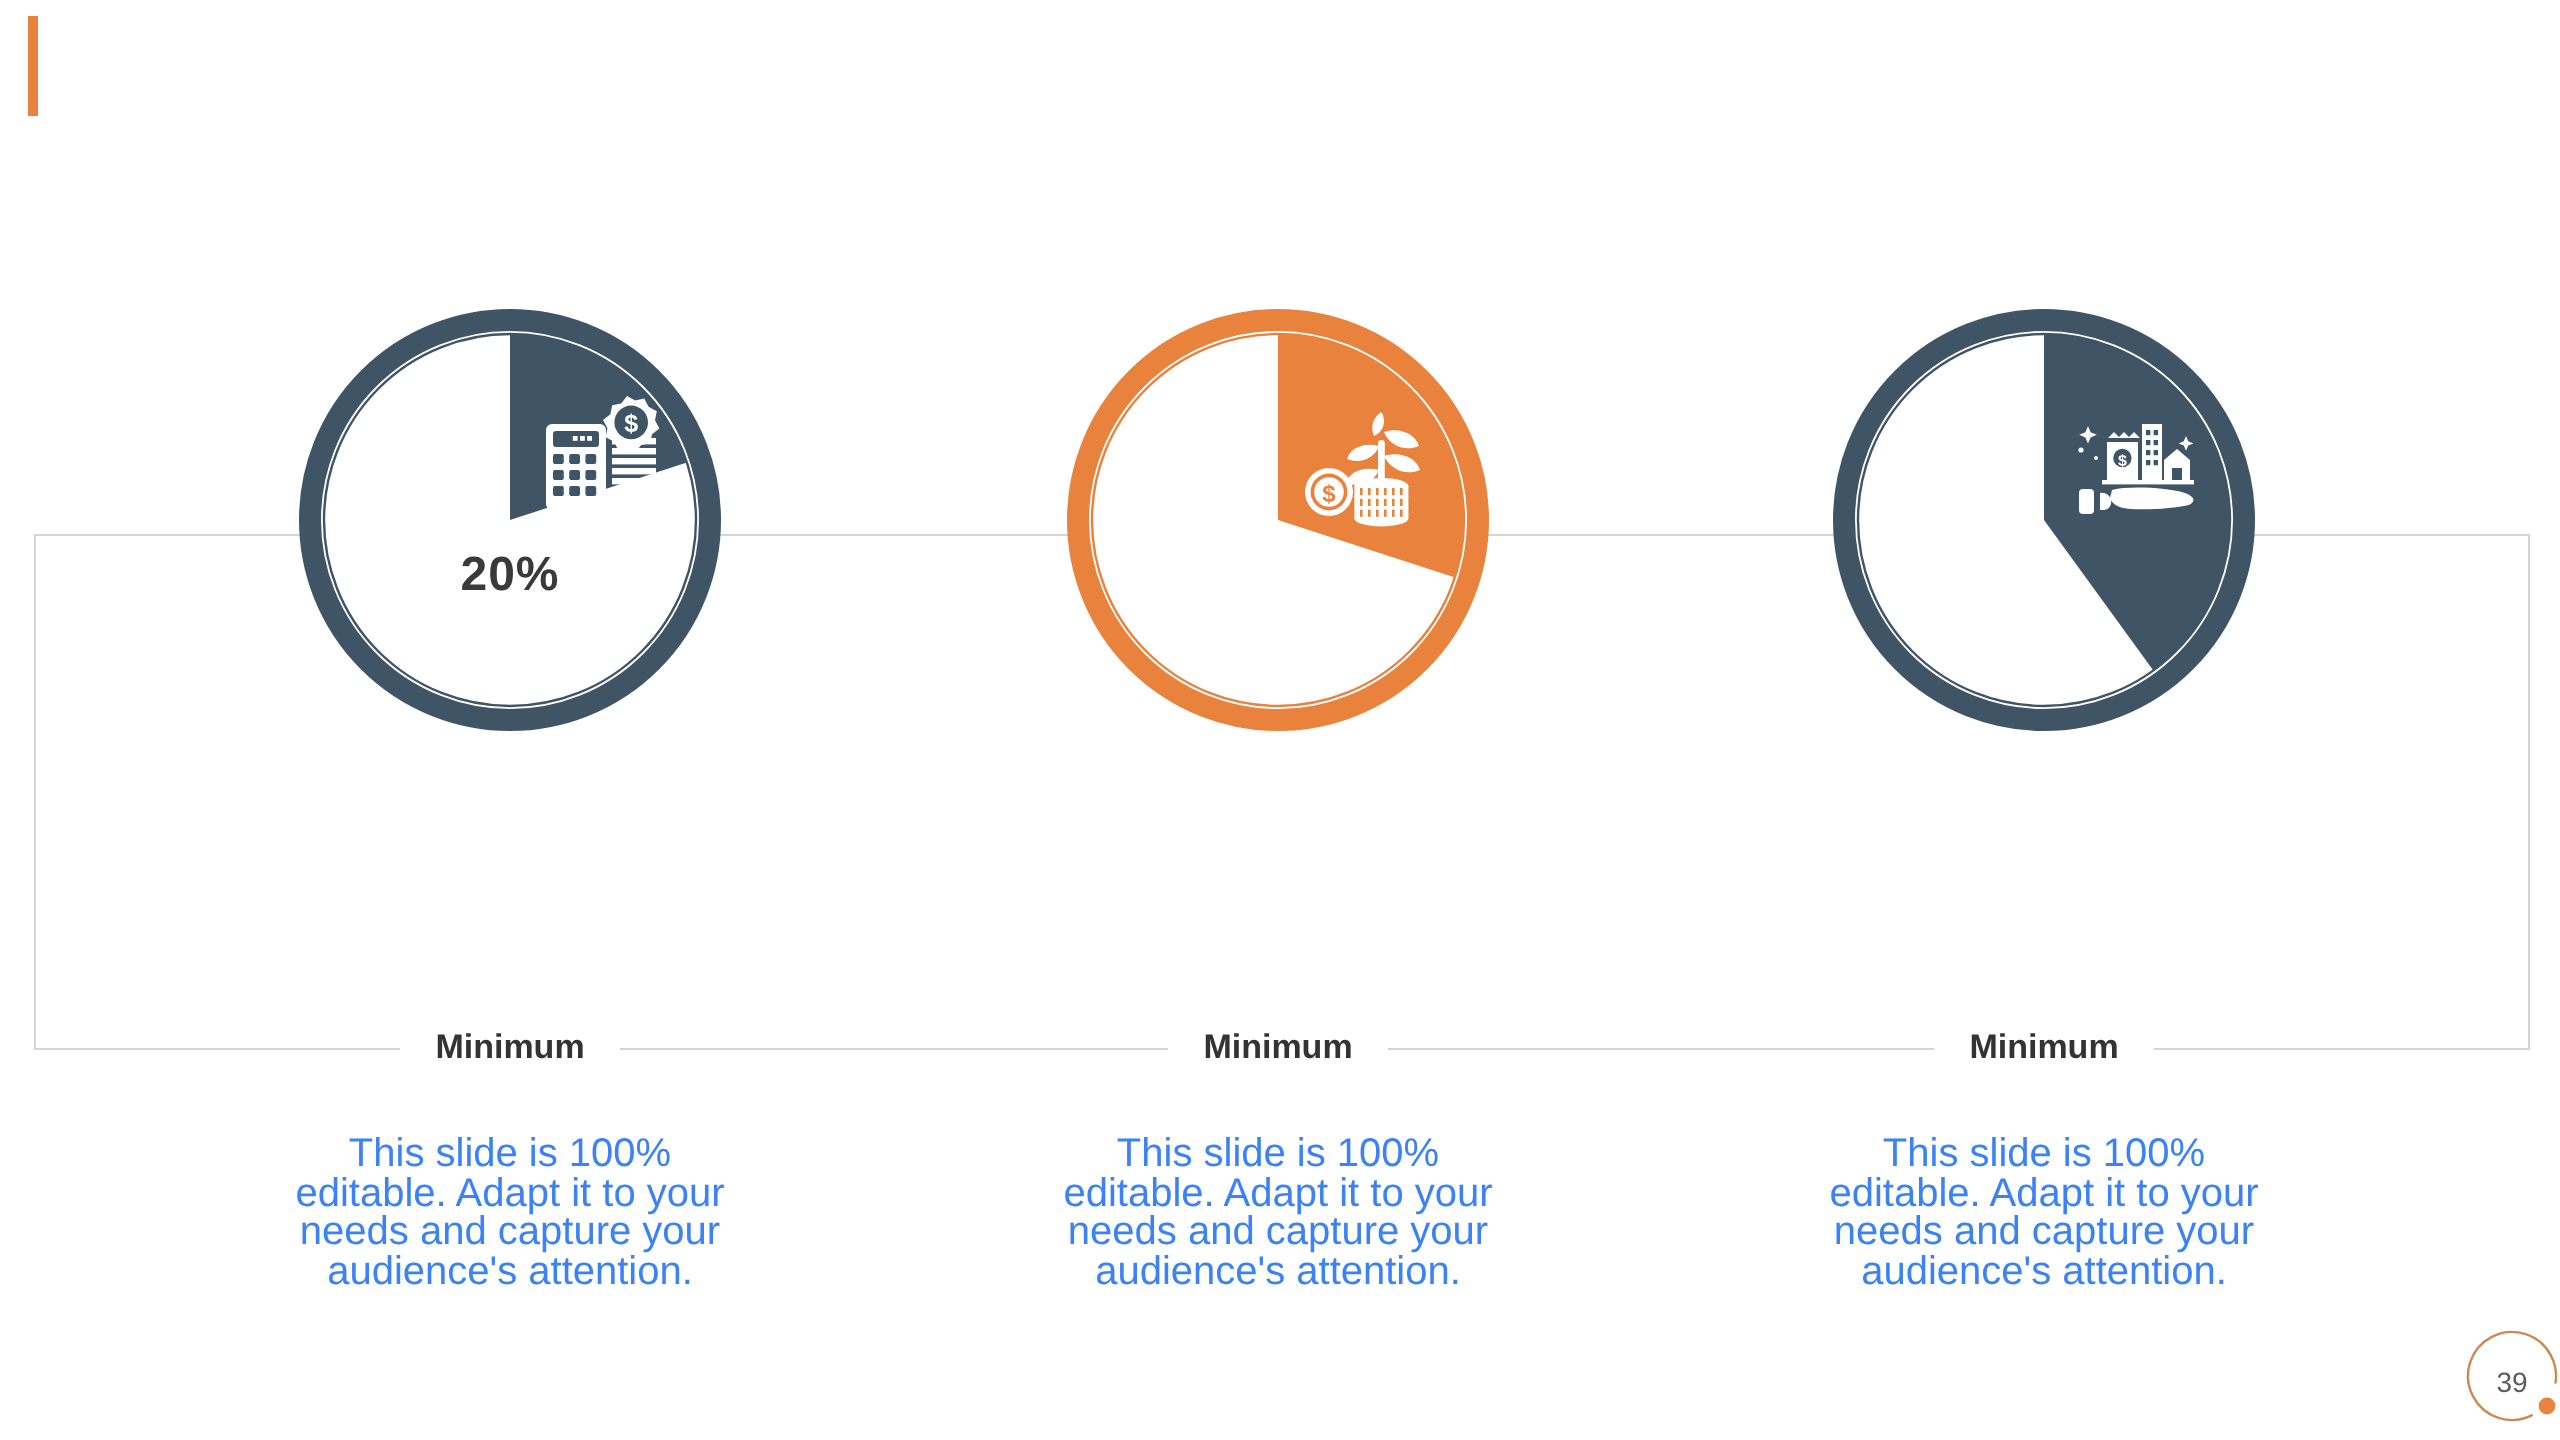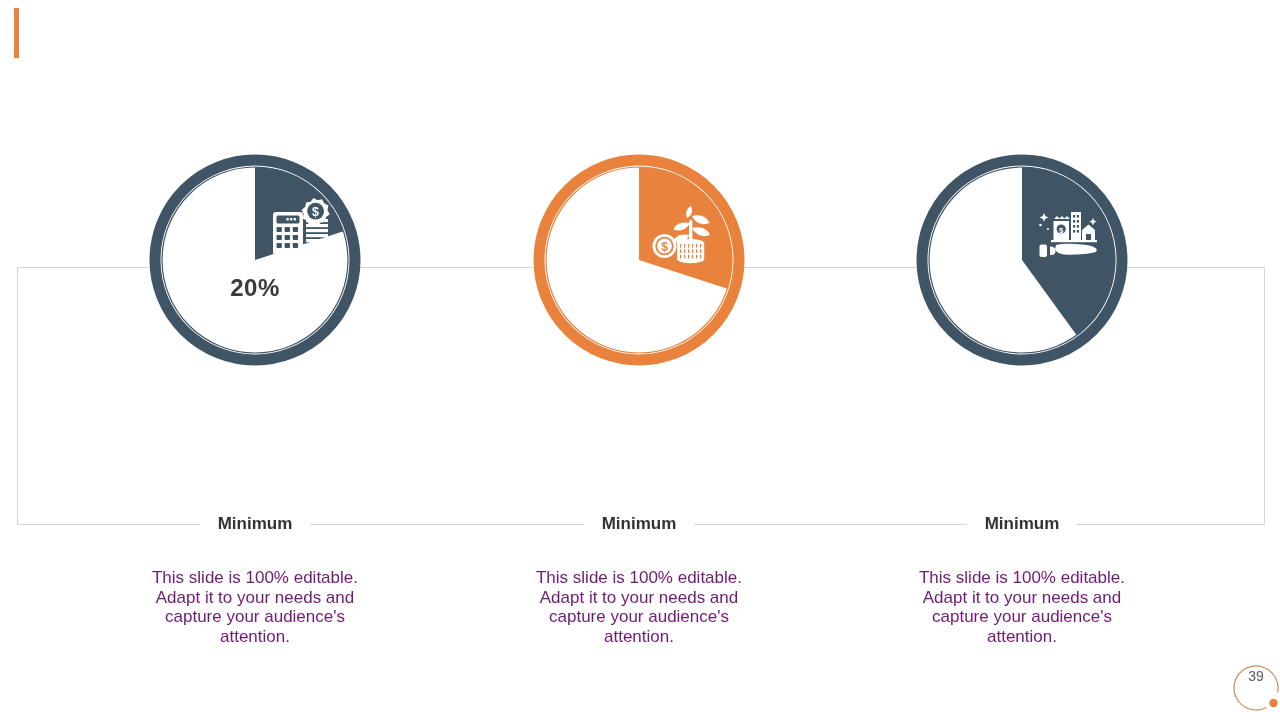--- a/index.html
+++ b/index.html
@@ -116,38 +116,38 @@
     background: #D3D5D8;
   }
 
   
   .body-text {
     position: absolute;
     left: 72px;
     top: 568px;
     width: 240px;
     text-align: center;
-    font-size: 17px;
+    font-size: 20px;
     line-height: 19.5px;
-    color: #701a75;
+    color: #3b82f6;
   }
 
   
   .page-badge {
     position: absolute;
     left: 1232px;
     top: 664px;
     width: 52px;
     height: 52px;
   }
   .page-badge svg { display: block; }
   .page-num {
     position: absolute;
     left: 0;
-    top: 4px;
+    top: 19px;
     width: 48px;
     text-align: center;
     font-size: 14px;
     color: #5B5B5B;
   }
 </style>
 </head>
 <body>
 
 <div class="title-wrap">

